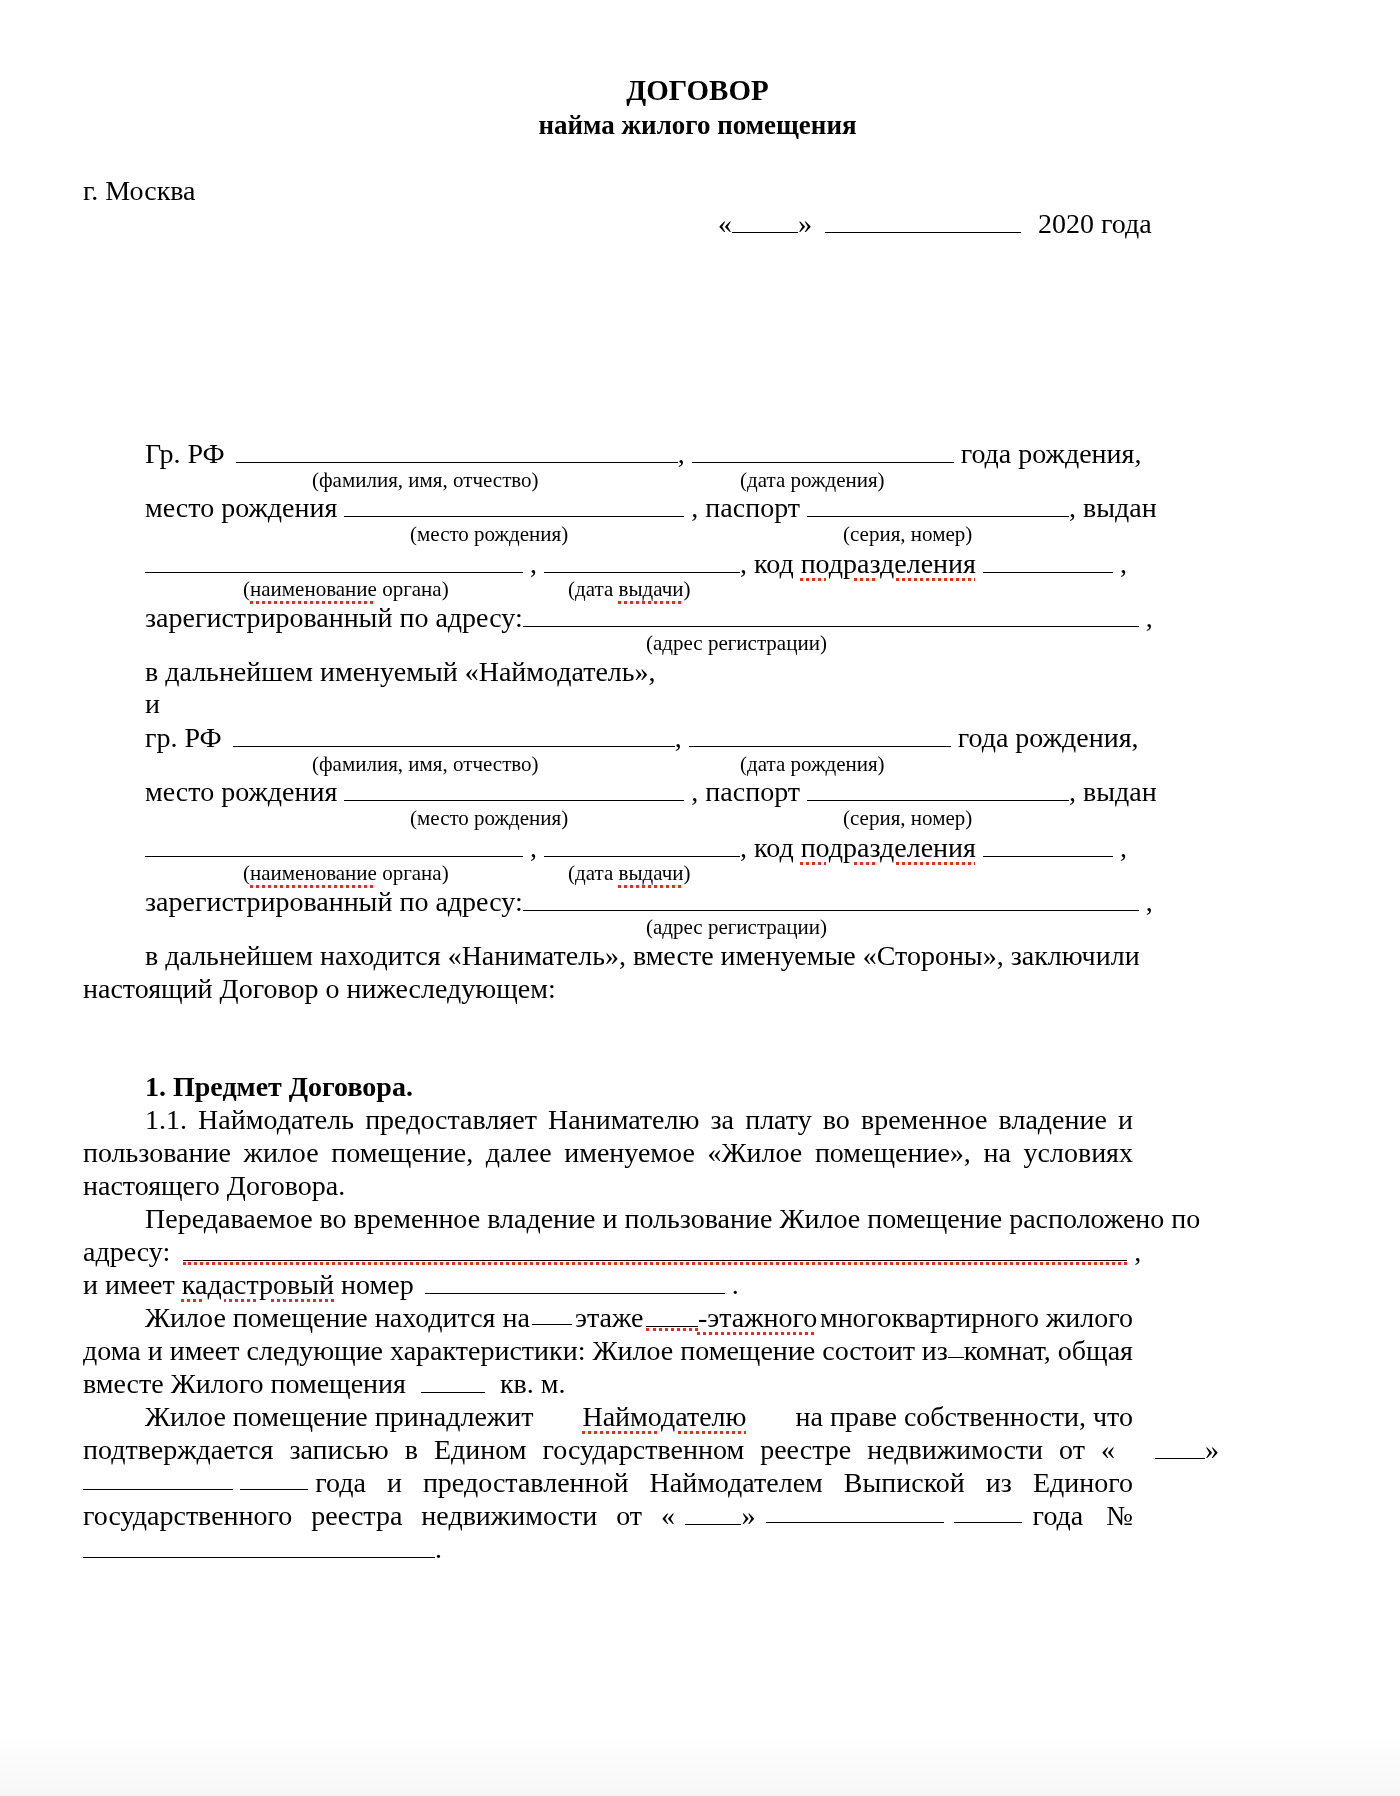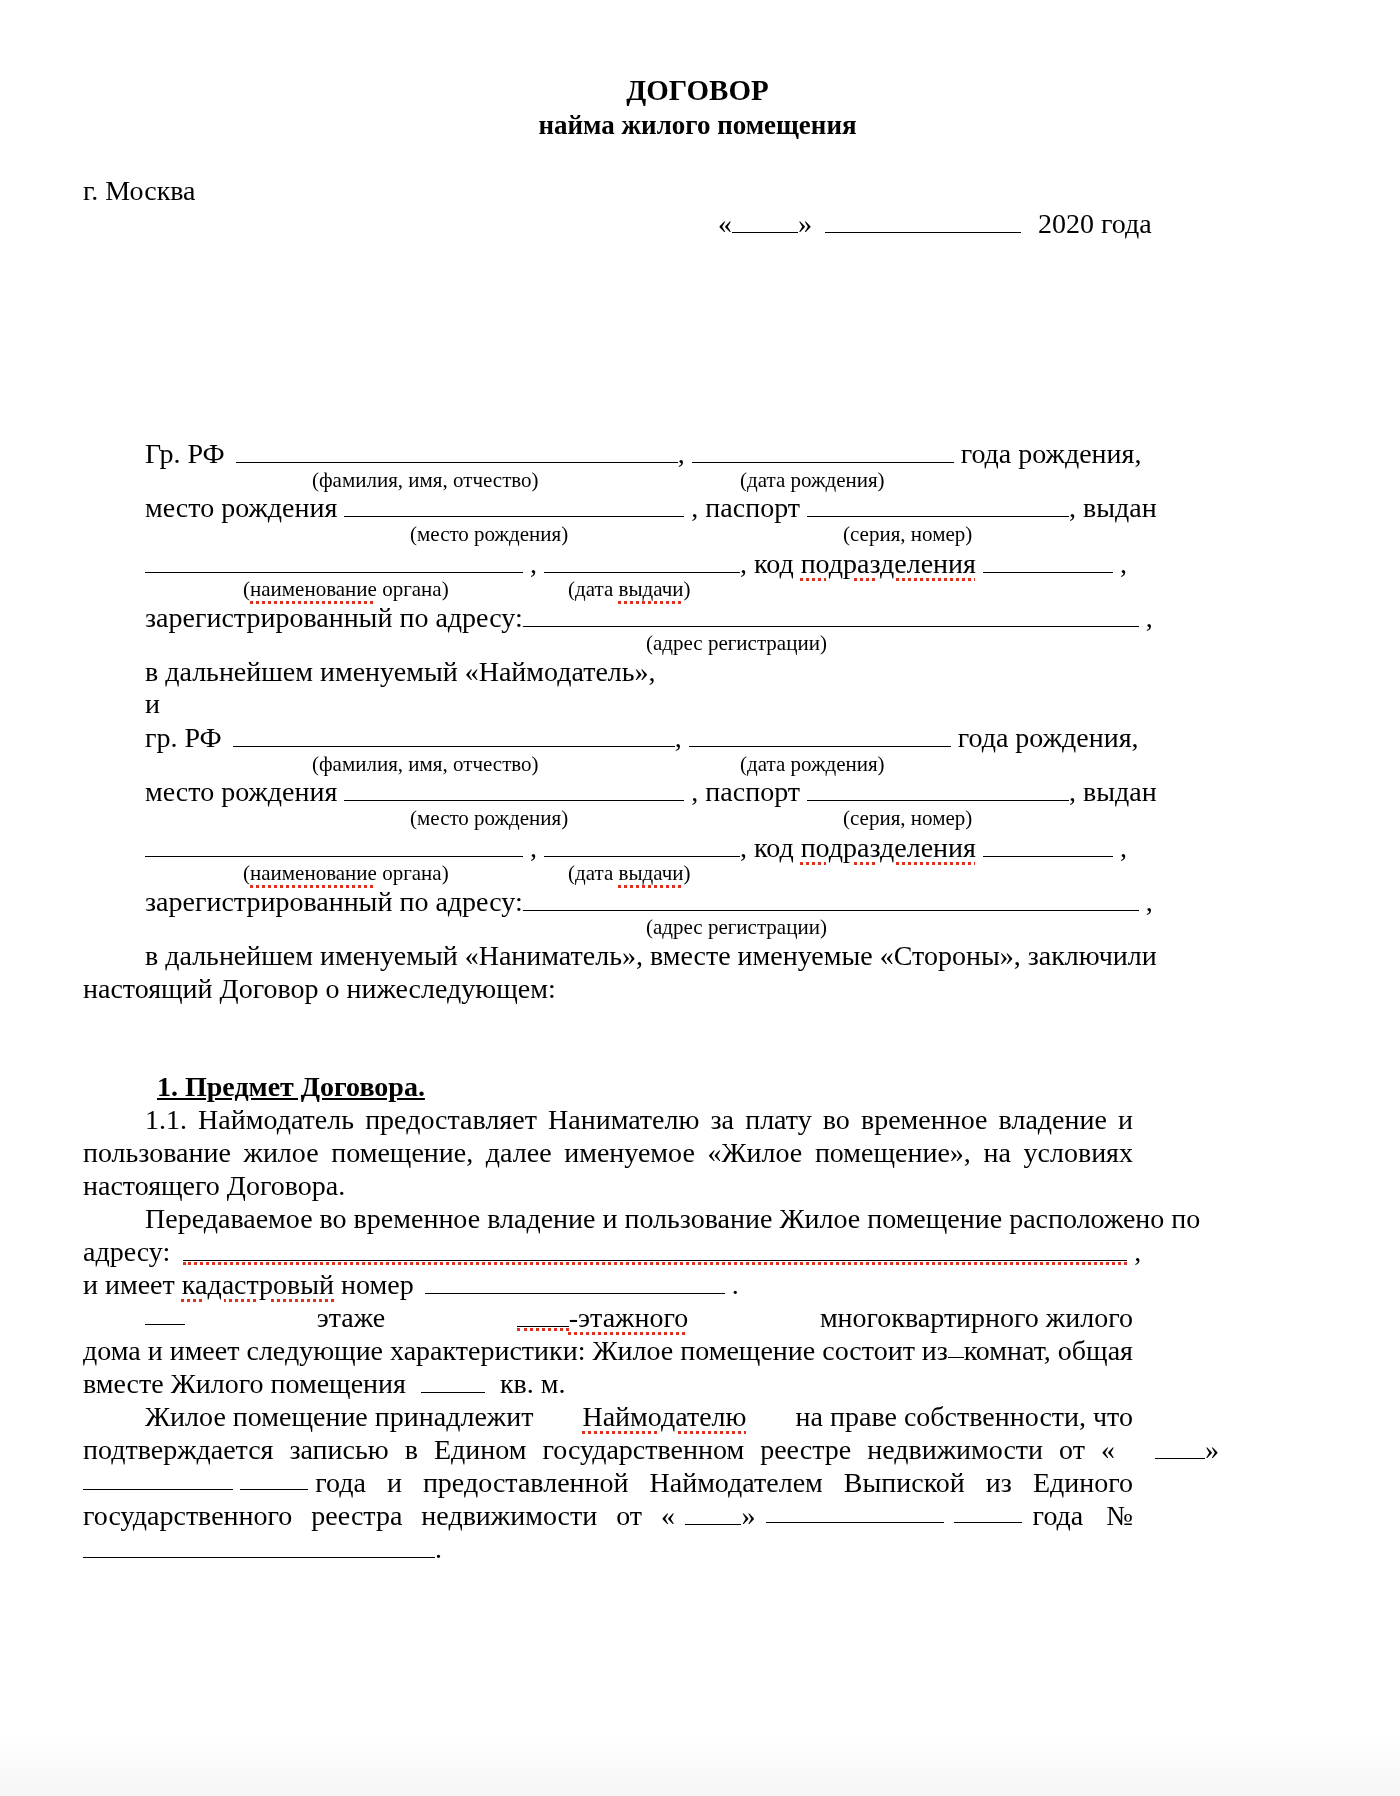--- a/index.html
+++ b/index.html
@@ -95,42 +95,43 @@
     <span class="blank" style="width:130px;"></span> ,
   </div>
   <div class="cap" style="left:243px;top:861px;">(<span class="spell">наименование</span><span> органа)</span></div>
   <div class="cap" style="left:568px;top:861px;"><span>(дата </span><span class="spell">выдачи</span>)</div>
 
   <div class="line" style="left:145px;top:886px;">
     <span>зарегистрированный по адресу:</span><span class="blank" style="width:616px;"></span> ,
   </div>
   <div class="cap" style="left:646px;top:915px;">(адрес регистрации)</div>
 
-  <div class="line just" style="left:145px;width:988px;top:940px;">в дальнейшем именуемый «Наниматель», вместе именуемые «Стороны», заключили</div>
+  <div class="line just" style="left:145px;width:988px;top:940px;">в дальнейшем находится «Наниматель», вместе именуемые «Стороны», заключили</div>
   <div class="line" style="left:83px;top:973px;">настоящий Договор о нижеследующем:</div>
 </div>
 
 <div>
-  <div class="line" style="left:157px;top:1071px;font-weight:bold;text-decoration:underline;">1. Предмет Договора.</div>
+  <div class="line" style="left:145px;top:1071px;font-weight:bold;">1. Предмет Договора.</div>
 
   <div class="line just" style="left:145px;width:988px;top:1104px;">1.1. Наймодатель предоставляет Нанимателю за плату во временное владение и</div>
   <div class="line just" style="left:83px;width:1050px;top:1137px;">пользование жилое помещение, далее именуемое «Жилое помещение», на условиях</div>
   <div class="line" style="left:83px;top:1170px;">настоящего Договора.</div>
 
   <div class="line just" style="left:145px;width:988px;top:1203px;">Передаваемое во временное владение и пользование Жилое помещение расположено по</div>
   <div class="line" style="left:83px;top:1236px;">
     <span>адресу:</span>
     <span class="spell-blank" style="width:944px;margin-left:6px;"></span> ,
   </div>
   <div class="line" style="left:83px;top:1269px;">
     <span>и имеет </span><span class="spell">кадастровый</span><span> номер</span>
     <span class="blank" style="width:300px;margin-left:4px;"></span> .
   </div>
 
   <div class="line" style="left:145px;width:988px;top:1302px;display:flex;justify-content:space-between;">
+    <span>Жилое помещение находится на</span>
     <span class="blank" style="width:40px;"></span>
     <span>этаже</span>
     <span><span class="spell-blank" style="width:52px;"></span><span class="spell">-этажного</span></span>
     <span>многоквартирного жилого</span>
   </div>
   <div class="line" style="left:83px;width:1050px;top:1335px;display:flex;justify-content:space-between;">
     <span>дома и имеет следующие характеристики: Жилое помещение состоит из</span>
     <span class="blank" style="width:50px;"></span>
     <span>комнат, общая</span>
   </div>

